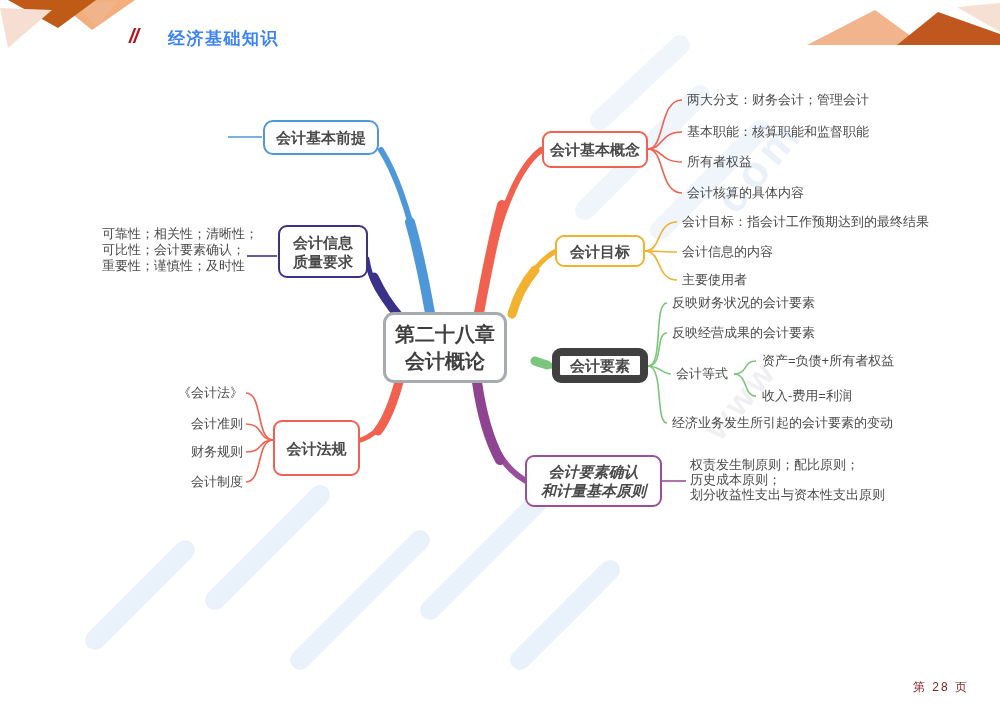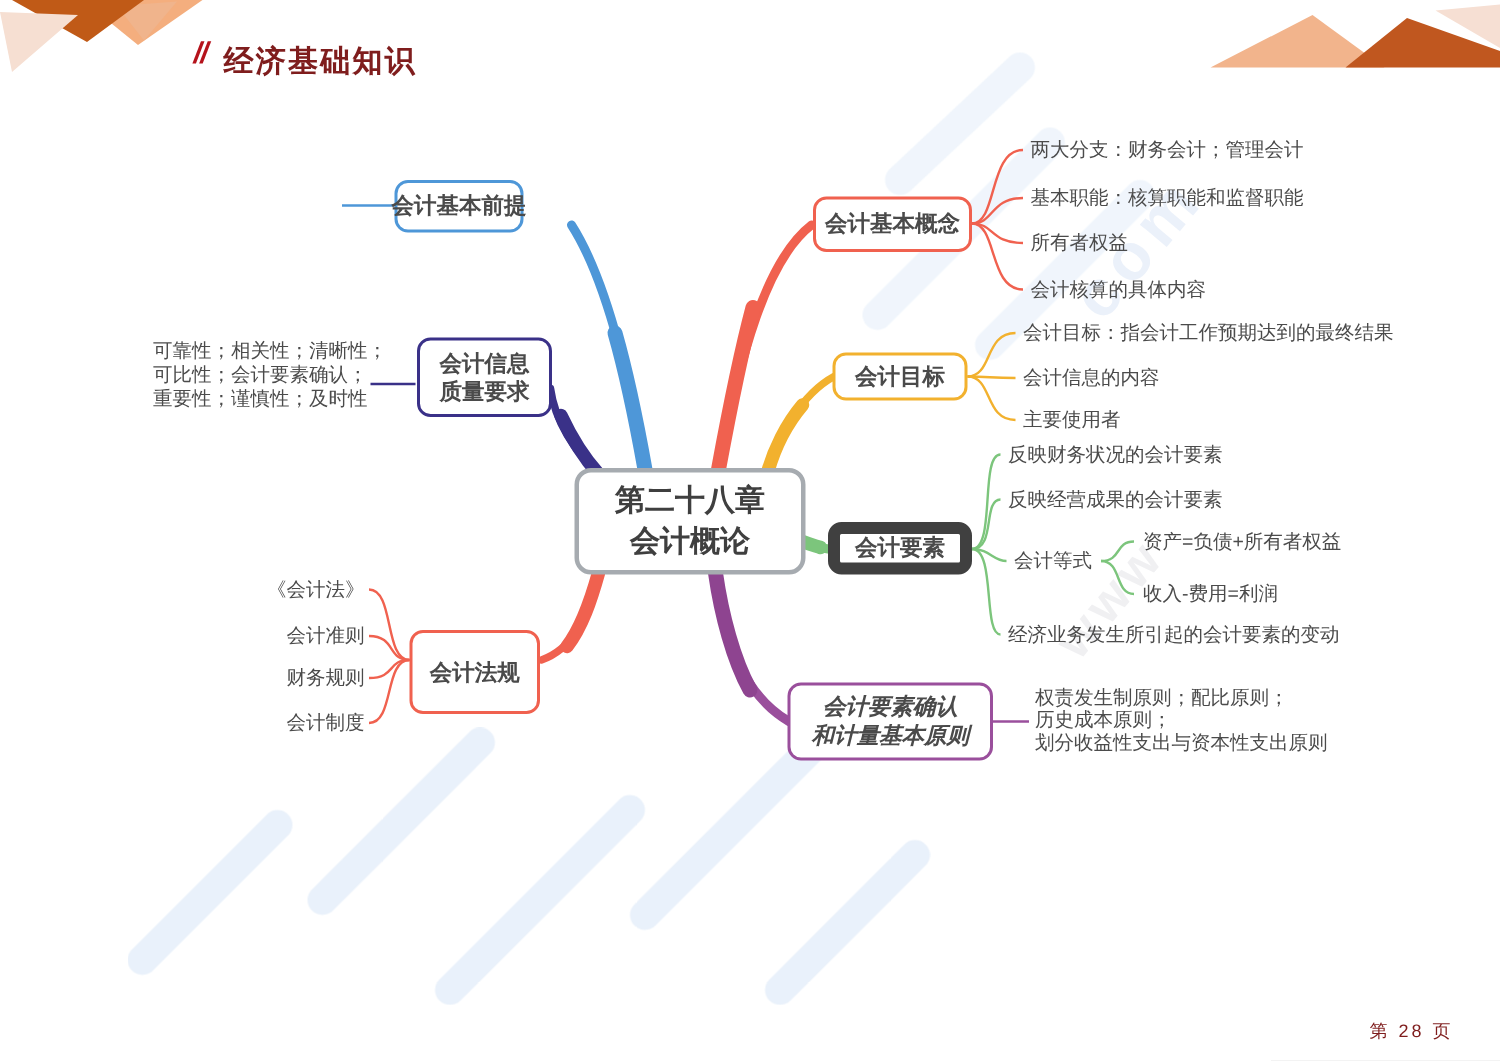--- a/index.html
+++ b/index.html
@@ -2,22 +2,22 @@
 <html><head>
 <meta charset="utf-8">
 <style>
   html,body{margin:0;padding:0;background:#e9e9e9;}
   .stage{position:relative;width:1000px;height:707px;margin:0 auto;background:#ffffff;
          overflow:hidden;font-family:"Liberation Sans","DejaVu Sans",sans-serif;}
   svg{position:absolute;left:0;top:0;}
   
   .hdr-slash{position:absolute;left:129px;top:25px;font-size:20px;font-weight:900;
              font-style:italic;color:#b5121b;letter-spacing:-1px;}
-  .hdr-title{position:absolute;left:149px;top:27px;font-size:20px;font-weight:700;
-             color:#7f1d1d;letter-spacing:1.5px;}
+  .hdr-title{position:absolute;left:168px;top:27px;font-size:17px;font-weight:700;
+             color:#3b82f6;letter-spacing:1.5px;}
   
   .wm{position:absolute;font-weight:700;pointer-events:none;}
   .wm-com{left:705px;top:140px;font-size:44px;color:rgba(130,170,225,0.16);
           transform:rotate(-50deg);letter-spacing:6px;}
   .wm-www{left:695px;top:380px;font-size:34px;color:rgba(150,150,160,0.14);
           transform:rotate(-50deg);letter-spacing:4px;}
   
   .node{position:absolute;background:#fff;border-radius:9px;box-sizing:border-box;
         display:flex;flex-direction:column;align-items:center;justify-content:center;
         font-size:15px;font-weight:600;color:#4a4a4a;line-height:19px;white-space:nowrap;}
@@ -133,26 +133,26 @@
       <path d="M 662 481 C 672 481 676 481 686 481" stroke="#9a4f9c"></path>
     </g>
   </svg>
 
   <div class="hdr-slash">//</div>
   <div class="hdr-title">经济基础知识</div>
 
   <div class="wm wm-com">com</div>
   <div class="wm wm-www">www</div>
 
-  <div class="node center-node" style="left:383px;top:312px;width:154px;height:71px;">
+  <div class="node center-node" style="left:383px;top:312px;width:124px;height:71px;">
     <span>第二十八章</span>
     <span>会计概论</span>
   </div>
 
-  <div class="node b-blue" style="left:263px;top:120px;width:86px;height:35px;">会计基本前提</div>
+  <div class="node b-blue" style="left:263px;top:120px;width:116px;height:35px;border-radius:10px;">会计基本前提</div>
 
   <div class="node b-navy" style="left:278px;top:225px;width:90px;height:53px;">
     <span>会计信息</span>
     <span>质量要求</span>
   </div>
   <div class="note" style="left:102px;top:226px;">
     <div>可靠性；相关性；清晰性；</div>
     <div>可比性；会计要素确认；</div>
     <div>重要性；谨慎性；及时性</div>
   </div>

